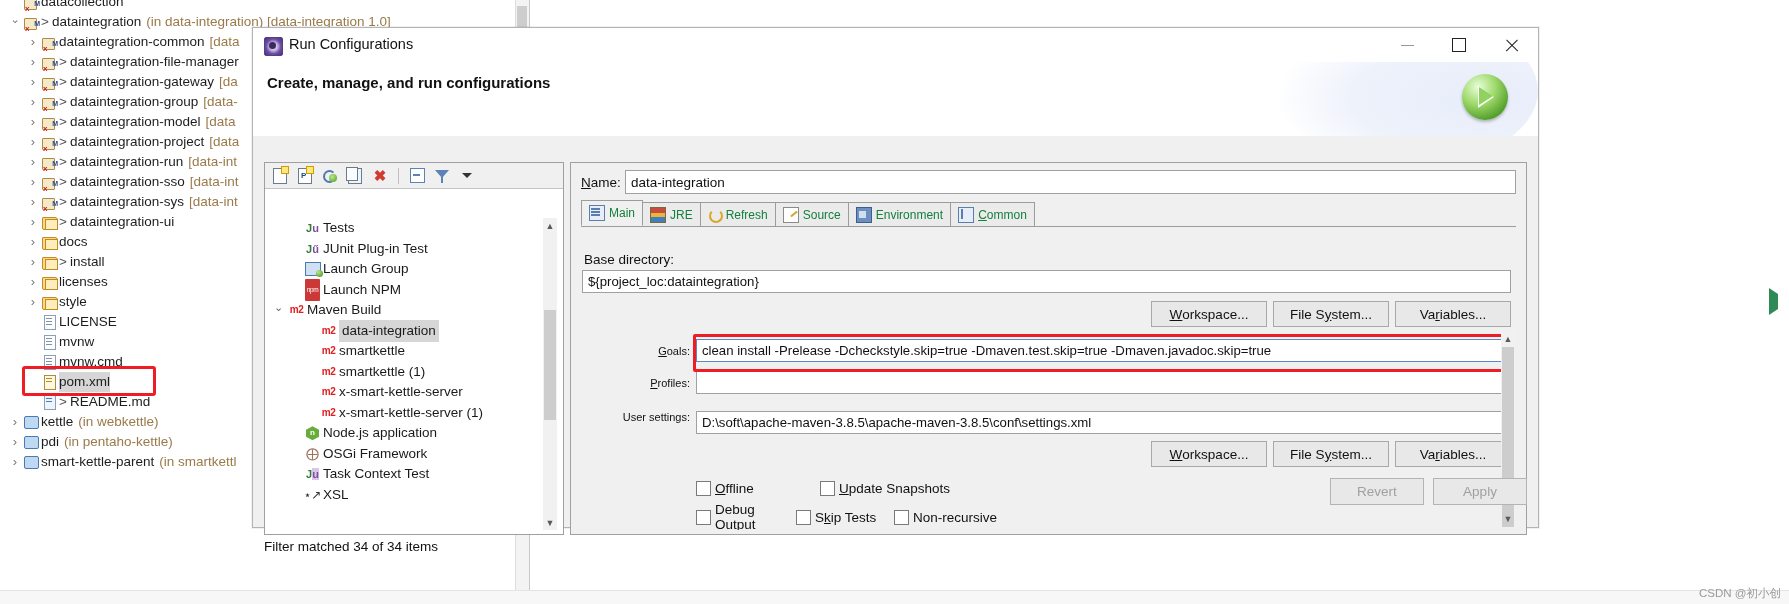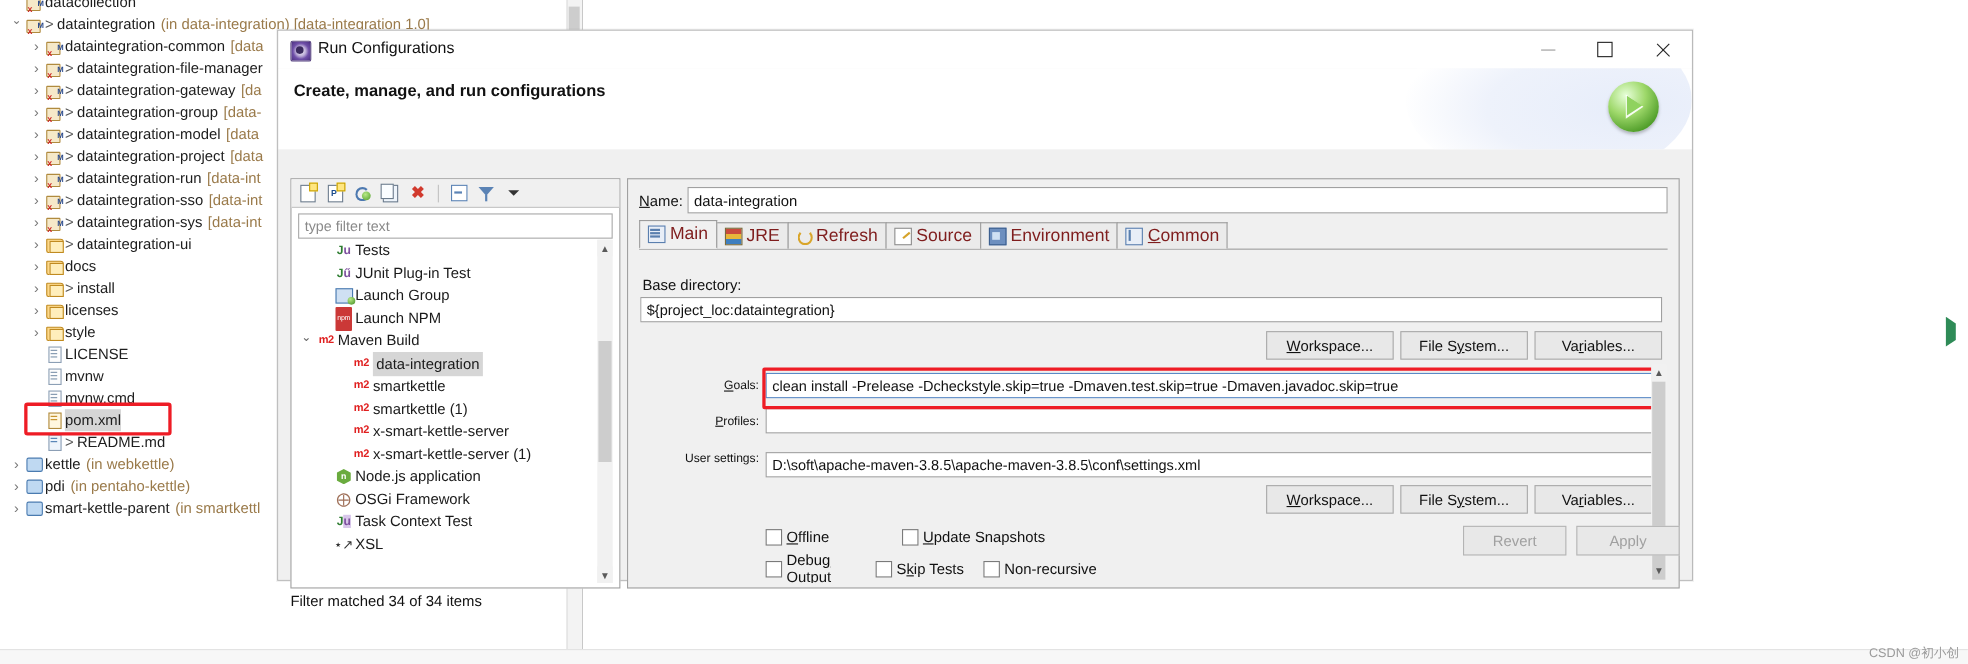--- a/index.html
+++ b/index.html
@@ -174,22 +174,22 @@
     background:#f0f0f0; border:1px solid #a0a0a0; }
   #name-row { display:flex; align-items:center; height:28px; padding:5px 10px 0 10px;}
   #name-label { width:44px; font-size:13.5px; color:#111;}
   #name-label u { text-decoration: underline; }
   #name-input { flex:1; height:22px; border:1px solid #a0a0a0; background:#fff;
     display:flex; align-items:center; padding-left:5px; font-size:13.5px; color:#111;}
 
   #tabs { display:flex; align-items:flex-end; height:24px; margin:6px 10px 0 10px;
      border-bottom:1px solid #9c9c9c; }
   .tab { display:flex; align-items:center; gap:4px; height:23px; padding:0 7px;
-     border:1px solid #9c9c9c; border-bottom:none; background:#ebebeb; font-size:16px;
-     margin-right:-1px; color:#7f1d1d;}
+     border:1px solid #9c9c9c; border-bottom:none; background:#ebebeb; font-size:12px;
+     margin-right:-1px; color:#15803d;}
   .tab.active { background:#f0f0f0; height:24px; position:relative; z-index:2; border-bottom:1px solid #f0f0f0;}
   .tab u { text-decoration: underline; }
   .ti { width:14px; height:14px; flex:none; }
   .ti-main { background:#e8eef7; border:1px solid #5a7fae; position:relative;}
   .ti-main::after{content:"";position:absolute;left:1px;top:2px;width:9px;height:1.5px;background:#5a7fae;box-shadow:0 3px 0 #5a7fae,0 6px 0 #5a7fae;}
   .ti-jre { background:linear-gradient(#c94b3c 0 33%,#e8b63a 33% 66%,#3f7fbf 66% 100%); border:1px solid #7a6a3a;}
   .ti-refresh { position:relative;}
   .ti-refresh::before{content:"";position:absolute;left:1px;top:1px;width:10px;height:10px;border:2px solid #d9a52a;border-radius:50%;border-top-color:transparent;}
   .ti-source { background:#fff; border:1px solid #8a8a8a; position:relative;}
   .ti-source::after{content:"";position:absolute;left:6px;top:5px;width:8px;height:2px;background:#d6a32b;transform:rotate(-40deg);}
@@ -598,23 +598,20 @@
               <span class="tb-collapse"></span>
             </div>
           <div class="tb">
               <span class="tb-filter"></span>
             </div>
           <div class="tb">
               <span class="tb-caret"></span>
             </div>
         </div>
 
-        <div id="filter-box">
-          <span>type filter text</span>
-        </div>
 
         <div id="cfg-tree">
             <div class="crow">
               <span style="width:16px;flex:none"></span>
               <span class="ctw"></span>
               <span class="cic">
                 <span class="ju">J<em>u</em></span>
               </span>
               <span class="clbl">Tests</span>
             </div>

